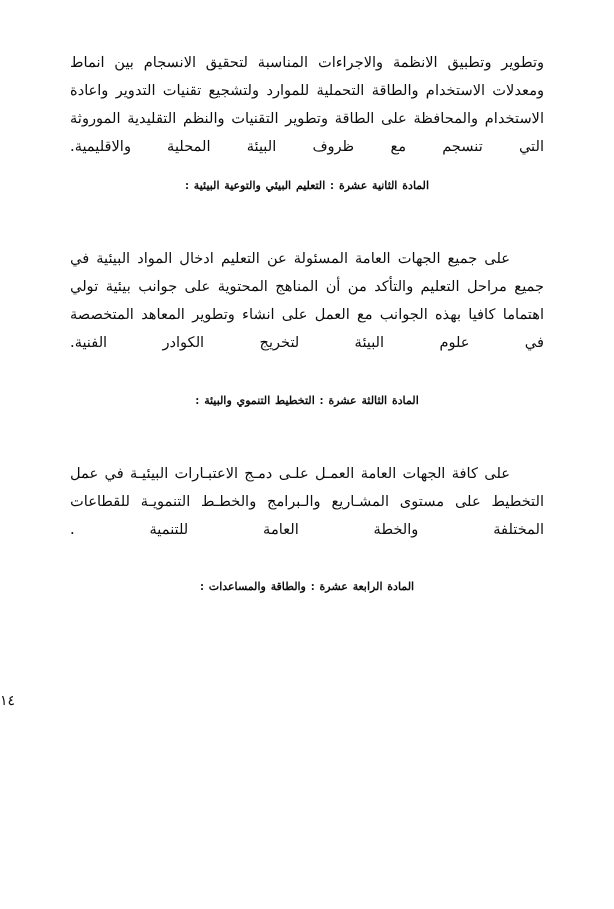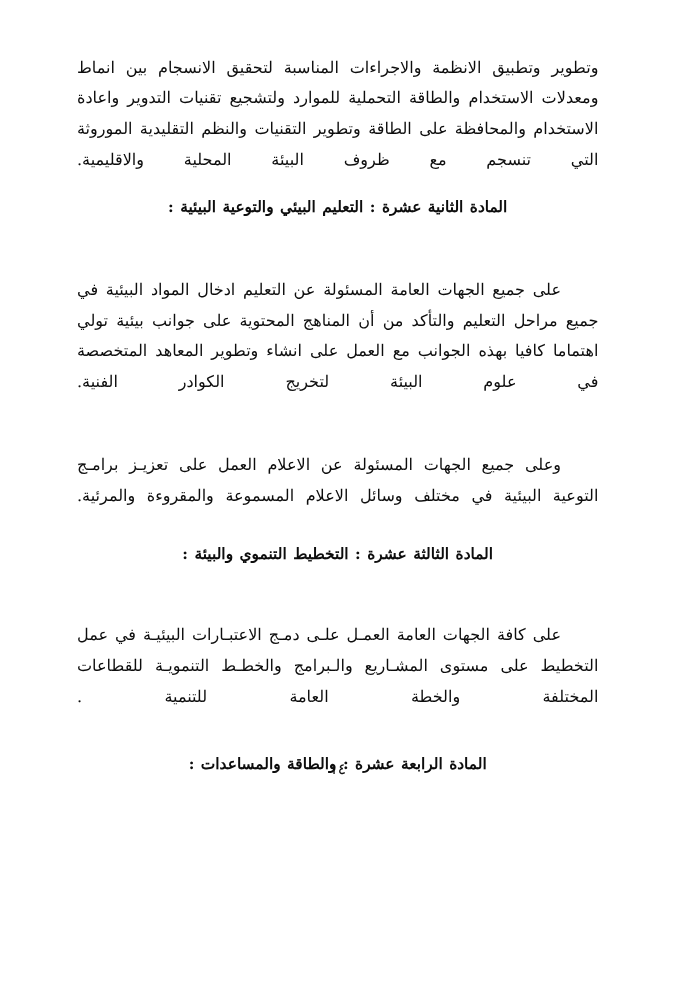--- a/index.html
+++ b/index.html
@@ -40,38 +40,38 @@
     text-align-last: right;
   }
   .para-indent {
     text-indent: 34px;
     margin-top: 38px;
   }
   .heading {
     font-weight: bold;
     text-align: left;
     text-align-last: center;
-    font-size: 14px;
+    font-size: 11px;
     margin: 0;
     line-height: 1.9;
   }
   .gap-sm { height: 9px; }
   .gap-md { height: 16px; }
   .gap-lg { height: 26px; }
   .gap-xl { height: 34px; }
   .justify-stretch {
     text-align: justify;
     text-align-last: justify;
   }
   .footer {
     position: absolute;
     left: 0;
     right: 0;
     bottom: 34px;
-    text-align: center;
+    text-align: left;
     font-size: 14px;
     font-family: "DejaVu Serif", "Liberation Serif", serif;
     color: #111;
     letter-spacing: 1px;
   }
 </style>
 </head>
 <body>
 
 <div class="page">
@@ -82,21 +82,20 @@
     <div class="gap-md"></div>
 
     <p class="heading">المادة الثانية عشرة : التعليم البيئي والتوعية البيئية :</p>
 
     <div class="gap-sm"></div>
 
     <p class="para para-indent justify-stretch">على جميع الجهات العامة المسئولة عن التعليم ادخال المواد البيئية في جميع مراحل التعليم والتأكد من أن المناهج المحتوية على جوانب بيئية تولي اهتماما كافيا بهذه الجوانب مع العمل على انشاء وتطوير المعاهد المتخصصة في علوم البيئة لتخريج الكوادر الفنية.</p>
 
     <div class="gap-sm"></div>
 
-    <p class="para para-indent justify-stretch">وعلى جميع الجهات المسئولة عن الاعلام العمل على تعزيـز برامـج التوعية البيئية في مختلف وسائل الاعلام المسموعة والمقروءة والمرئية.</p>
 
     <div class="gap-lg"></div>
 
     <p class="heading">المادة الثالثة عشرة : التخطيط التنموي والبيئة :</p>
 
     <div class="gap-sm"></div>
 
     <p class="para para-indent justify-stretch">على كافة الجهات العامة العمـل علـى دمـج الاعتبـارات البيئيـة في عمل التخطيط على مستوى المشـاريع والـبرامج والخطـط التنمويـة للقطاعات المختلفة والخطة العامة للتنمية .</p>
 
     <div class="gap-xl"></div>

